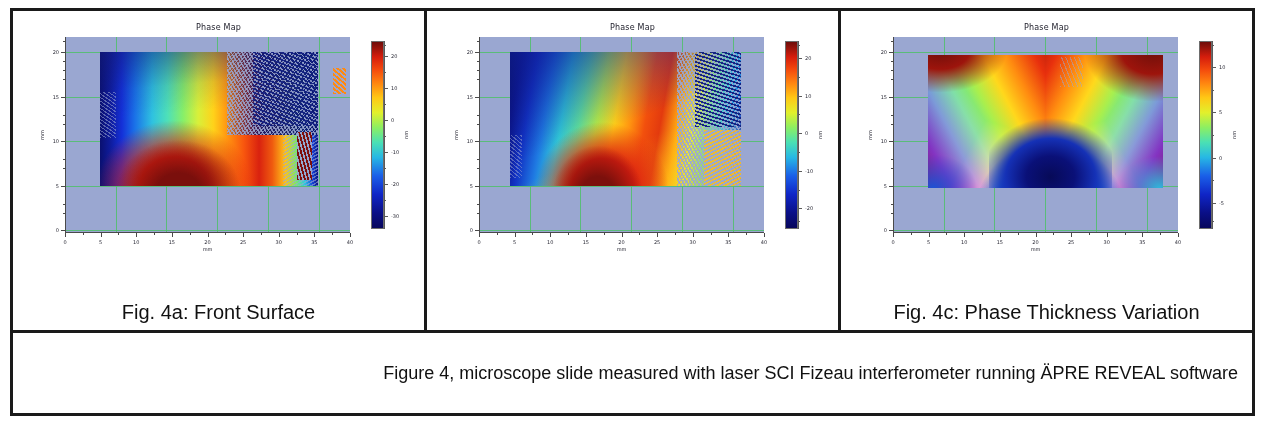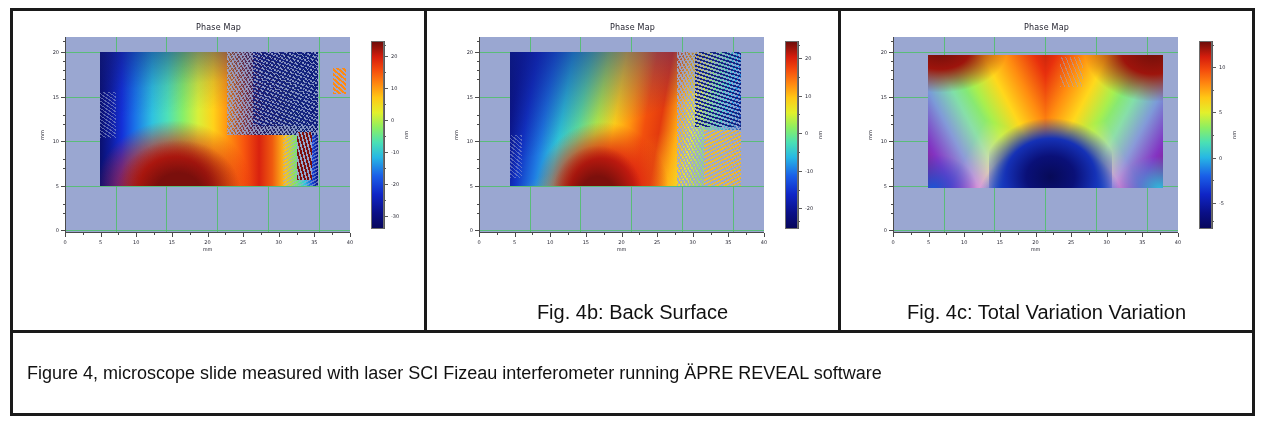--- a/index.html
+++ b/index.html
@@ -110,21 +110,21 @@
     position:absolute;left:0;bottom:6px;width:100%;
     text-align:center;
     font-size:20px;color:#111111;
     font-family:"Liberation Sans", sans-serif;
   }
 
   
   .caption-block{
     position:absolute;left:0;top:319px;right:0;bottom:0;
     border-top:3px solid #1a1a1a;
-    display:flex;align-items:center;justify-content:flex-start;
+    display:flex;align-items:center;justify-content:flex-end;
     text-align:center;
   }
   .caption-text{
     font-size:18px;line-height:1.45;color:#111111;
     font-family:"Liberation Sans", sans-serif;
     padding:0 14px;
   }
 
   
   .noise{position:absolute;pointer-events:none;}
@@ -281,20 +281,21 @@
             <div class="cbar-label" style="top:93%">-30</div>
           <div class="cbar-tick minor" style="top:16.5%"></div>
             <div class="cbar-tick minor" style="top:33.5%"></div>
           <div class="cbar-tick minor" style="top:50.5%"></div>
             <div class="cbar-tick minor" style="top:67.5%"></div>
           <div class="cbar-tick minor" style="top:84.5%"></div>
             <div class="cbar-tick minor" style="top:2%"></div>
           <div class="cbar-unit">nm</div>
         </div>
       </div>
+      <div class="subcaption">Fig. 4a: Front Surface</div>
     </div>
 
     <div class="panel">
       <div class="plot-area">
         <div class="chart-title">Phase Map</div>
 
         <div class="axes">
           <div class="axes-bg"></div>
 
           <div class="gridline v" style="left:17.8%"></div>
@@ -424,21 +425,20 @@
             <div class="cbar-label" style="top:89%">-20</div>
           <div class="cbar-tick minor" style="top:19%"></div>
             <div class="cbar-tick minor" style="top:39%"></div>
           <div class="cbar-tick minor" style="top:59%"></div>
             <div class="cbar-tick minor" style="top:79%"></div>
           <div class="cbar-tick minor" style="top:2%"></div>
             <div class="cbar-tick minor" style="top:96%"></div>
           <div class="cbar-unit">nm</div>
         </div>
       </div>
-      <div class="subcaption">Fig. 4b: Back Surface</div>
     </div>
 
     <div class="panel">
       <div class="plot-area">
         <div class="chart-title">Phase Map</div>
 
         <div class="axes">
           <div class="axes-bg"></div>
 
           <div class="gridline v" style="left:17.8%"></div>
@@ -566,21 +566,21 @@
           <div class="cbar-tick" style="top:86%"></div>
             <div class="cbar-label" style="top:86%">-5</div>
           <div class="cbar-tick minor" style="top:2%"></div>
             <div class="cbar-tick minor" style="top:26%"></div>
           <div class="cbar-tick minor" style="top:50%"></div>
             <div class="cbar-tick minor" style="top:74%"></div>
           <div class="cbar-tick minor" style="top:96%"></div>
           <div class="cbar-unit">nm</div>
         </div>
       </div>
-      <div class="subcaption">Fig. 4c: Total Variation Variation</div>
+      <div class="subcaption">Fig. 4c: Phase Thickness Variation</div>
     </div>
 
   </div>
 
   <div class="caption-block">
     <div class="caption-text">
       <span>Figure 4, microscope slide measured with laser SCI Fizeau interferometer running ÄPRE REVEAL software</span><br>
     </div>
   </div>
 

